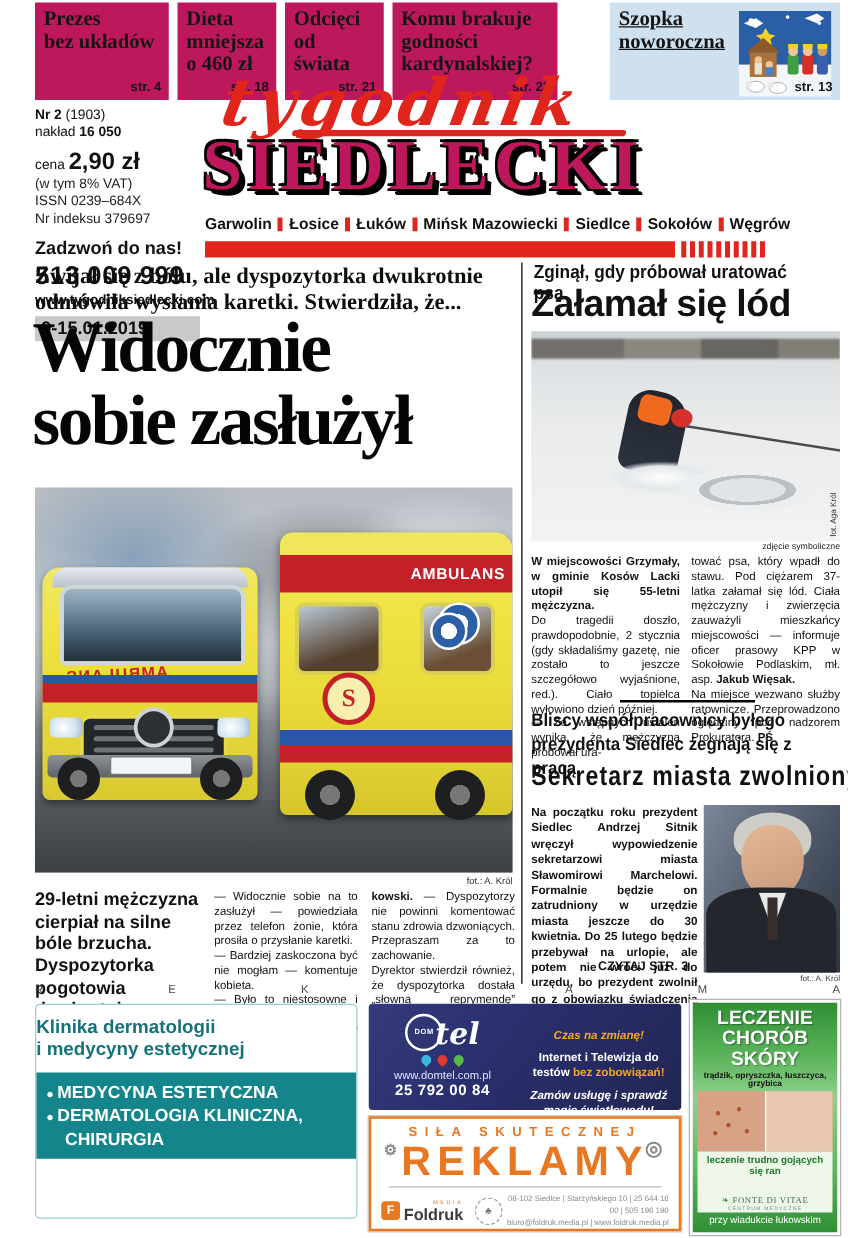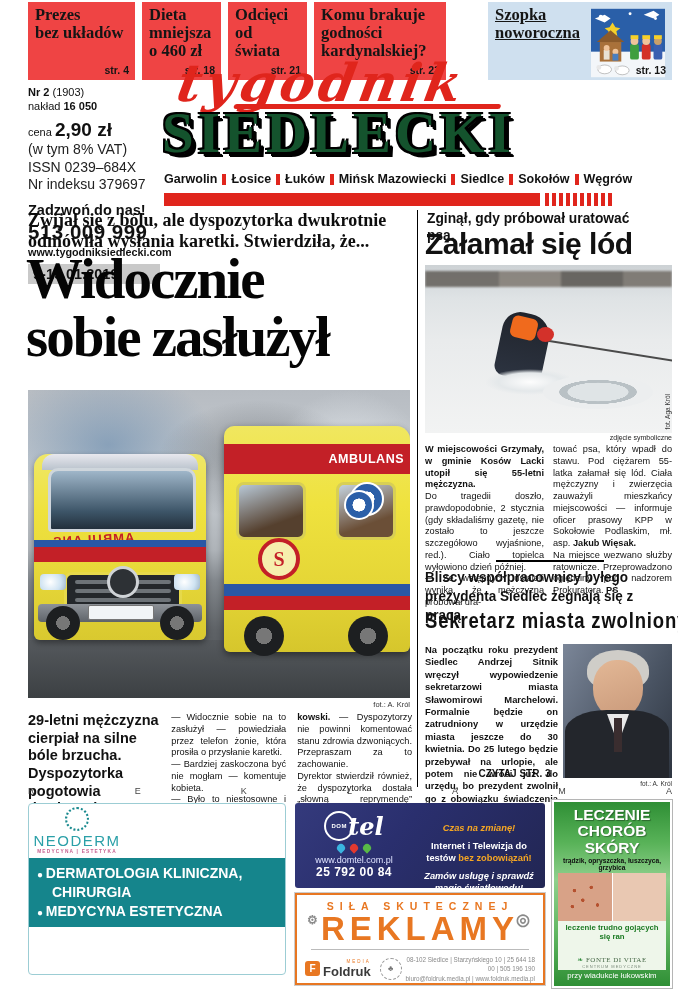--- a/index.html
+++ b/index.html
@@ -1,38 +1,38 @@
 <!DOCTYPE html>
 <html><head>
 <meta charset="utf-8">
 <style>
   html,body{margin:0;padding:0;}
   body{width:678px;height:990px;background:#fff;font-family:"Liberation Sans",sans-serif;color:#111;position:relative;overflow:hidden;}
   .pre{white-space:pre-line;}
 
   
   .teasers{position:absolute;left:28px;top:2px;width:644px;height:78px;display:flex;gap:7px;}
-  .teaser{background:#ef4444;position:relative;font-family:"Liberation Serif",serif;font-weight:bold;font-size:16.5px;line-height:1.1;padding:4px 7px;box-sizing:border-box;color:#151515;}
+  .teaser{background:#be185d;position:relative;font-family:"Liberation Serif",serif;font-weight:bold;font-size:16.5px;line-height:1.1;padding:4px 7px;box-sizing:border-box;color:#151515;}
   .teaser .pnum{position:absolute;right:6px;bottom:3px;font-size:10.5px;font-family:"Liberation Sans",sans-serif;font-weight:bold;}
   .t1{width:107px;}.t2{width:79px;}.t3{width:79px;}.t4{width:132px;}
   .t5{width:184px;margin-left:auto;background:#cfe0ef;display:flex;}
   .t5 .tt{width:98px;text-decoration:underline;}
   .t5 svg{margin-top:2px;}
 
   
   .mast-info{position:absolute;left:28px;top:86px;width:142px;font-size:11px;line-height:1.25;}
-  .mast-info .tiny{font-size:14px;color:#222;}
+  .mast-info .tiny{font-size:11px;color:#222;}
   .mast-info .price{font-size:19px;font-weight:bold;}
   .mast-info .call{font-weight:bold;font-size:14.5px;margin-top:7px;}
   .mast-info .phone{font-weight:bold;font-size:20.5px;letter-spacing:.5px;}
   .mast-info .web{font-weight:bold;font-size:10.8px;margin-top:1px;}
   .datebar{background:#c9c9c9;font-weight:bold;font-size:14.5px;padding:1px 5px;margin-top:5px;width:fit-content;min-width:122px;}
   .logo-script{position:absolute;left:178px;top:52px;font-family:"DejaVu Serif",serif;font-style:italic;font-weight:bold;font-size:52px;color:#e0251c;transform:skewX(-10deg);letter-spacing:4px;}
   .logo-script::after{content:"";position:absolute;left:60px;right:-40px;bottom:4px;height:5px;background:#e0251c;border-radius:3px;}
-  .logo-main{position:absolute;left:162px;top:100px;font-family:"Liberation Serif",serif;font-weight:bold;font-size:57px;letter-spacing:4px;color:#14532d;text-shadow:-2px -2px 0 #000,2px -2px 0 #000,-2px 2px 0 #000,2px 2px 0 #000,4px 4px 0 #000,5px 5px 0 #000;}
+  .logo-main{position:absolute;left:162px;top:100px;font-family:"Liberation Serif",serif;font-weight:bold;font-size:57px;letter-spacing:4px;color:#be185d;text-shadow:-2px -2px 0 #000,2px -2px 0 #000,-2px 2px 0 #000,2px 2px 0 #000,4px 4px 0 #000,5px 5px 0 #000;}
   .cities{position:absolute;left:164px;top:172px;display:flex;align-items:center;gap:5px;font-weight:bold;font-size:12.5px;white-space:nowrap;}
   .cities .sep{display:inline-block;width:4px;height:11px;background:#e0251c;}
   .redbar{position:absolute;left:164px;top:193px;width:376px;height:13px;background:#e0251c;}
   .reddashes{position:absolute;left:545px;top:193px;height:13px;display:flex;gap:3px;}
   .reddashes i{display:block;width:4px;height:13px;background:#e0251c;}
 
   
   .vdiv{position:absolute;left:417px;top:210px;width:1px;height:577px;background:#000;}
 
   
@@ -357,21 +357,21 @@
 </div>
 <div class="ice-caption">zdjęcie symboliczne</div>
 
 <div class="ice-cols">
   <div class="c">
     <p class="ice-lead">W miejscowości Grzymały, w gminie Kosów Lacki utopił się 55-letni mężczyzna.</p>
     <p>Do tragedii doszło, prawdopodobnie, 2 stycznia (gdy składaliśmy gazetę, nie zostało to jeszcze szczegółowo wyjaśnione, red.). Ciało topielca wyłowiono dzień później.</p>
     <p>— Ze wstępnych ustaleń wynika, że mężczyzna próbował ura-</p>
   </div>
   <div class="c">
-    <p><span>tować psa, który wpadł do stawu. Pod ciężarem 55-latka załamał się lód. Ciała mężczyzny i zwierzęcia zauważyli mieszkańcy miejscowości — informuje oficer prasowy KPP w Sokołowie Podlaskim, mł. asp. </span><b>Jakub Więsak.</b></p>
+    <p><span>tować psa, który wpadł do stawu. Pod ciężarem 37-latka załamał się lód. Ciała mężczyzny i zwierzęcia zauważyli mieszkańcy miejscowości — informuje oficer prasowy KPP w Sokołowie Podlaskim, mł. asp. </span><b>Jakub Więsak.</b></p>
     <p><span>Na miejsce wezwano służby ratownicze. Przeprowadzono oględziny pod nadzorem Prokuratora. </span><b>PŚ</b></p>
   </div>
 </div>
 
 <div class="rdiv"></div>
 
 <div class="sec-kicker">Bliscy współpracownicy byłego prezydenta Siedlec żegnają się z pracą.</div>
 <div class="sec-headline">Sekretarz miasta zwolniony</div>
 <div class="sec-body">Na początku roku prezydent Siedlec Andrzej Sitnik wręczył wypowiedzenie sekretarzowi miasta Sławomirowi Marchelowi. Formalnie będzie on zatrudniony w urzędzie miasta jeszcze do 30 kwietnia. Do 25 lutego będzie przebywał na urlopie, ale potem nie wróci już do urzędu, bo prezydent zwolnił go z obowiązku świadczenia pracy.</div>
 <div class="sec-read">CZYTAJ STR. 3</div>
@@ -389,30 +389,27 @@
   <span>E</span>
   <span>K</span>
   <span>L</span>
   <span>A</span>
   <span>M</span>
   <span>A</span>
 </div>
 
 <div class="ad-neo">
   <div class="neo-top">
-    <div class="neo-logo">
-      <div class="neo-circle"></div>
-      <div class="neo-name">NEODERM</div>
-      <div class="neo-sub">MEDYCYNA | ESTETYKA</div>
-    </div>
+    <div class="neo-title pre">Klinika dermatologii
+i medycyny estetycznej</div>
   </div>
   <div class="neo-band">
+    <div class="b">MEDYCYNA ESTETYCZNA</div>
     <div class="b pre">DERMATOLOGIA KLINICZNA,
 CHIRURGIA</div>
-    <div class="b">MEDYCYNA ESTETYCZNA</div>
   </div>
 </div>
 
 <div class="ad-dom">
   <div class="dom-left">
     <div class="dom-logo">
       <div class="dom-o">DOM</div>
       <div class="dom-tel">tel</div>
     </div>
     <div class="dom-drops">

